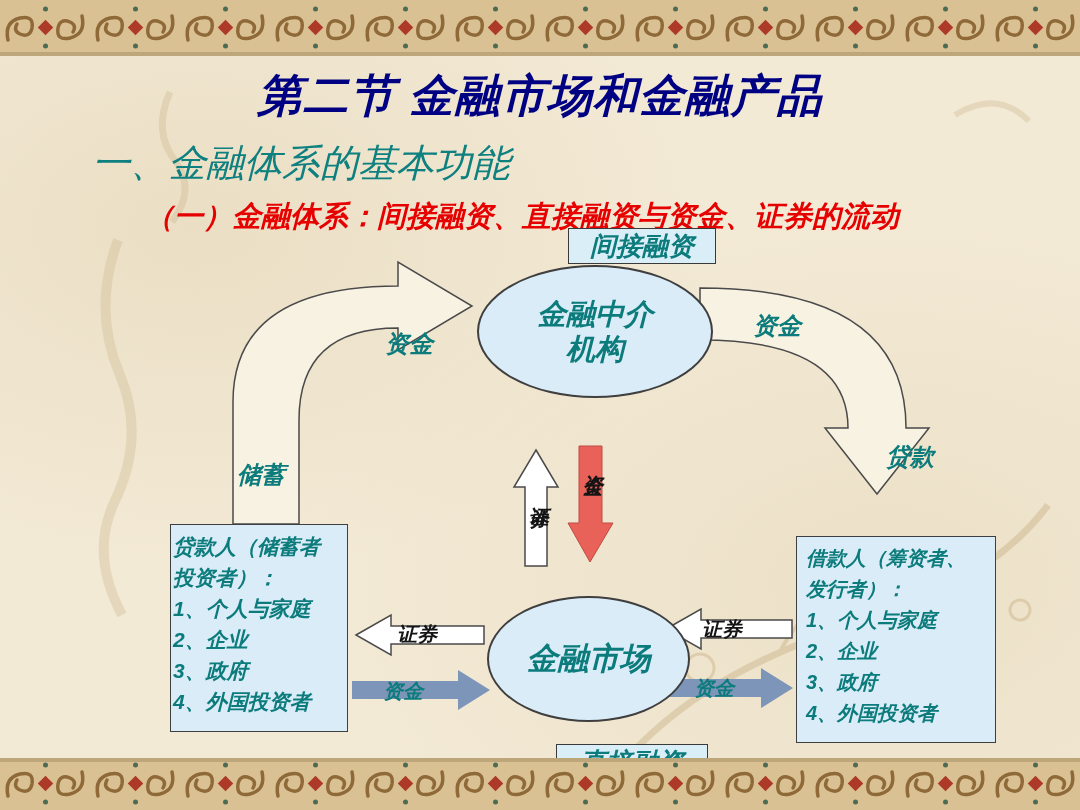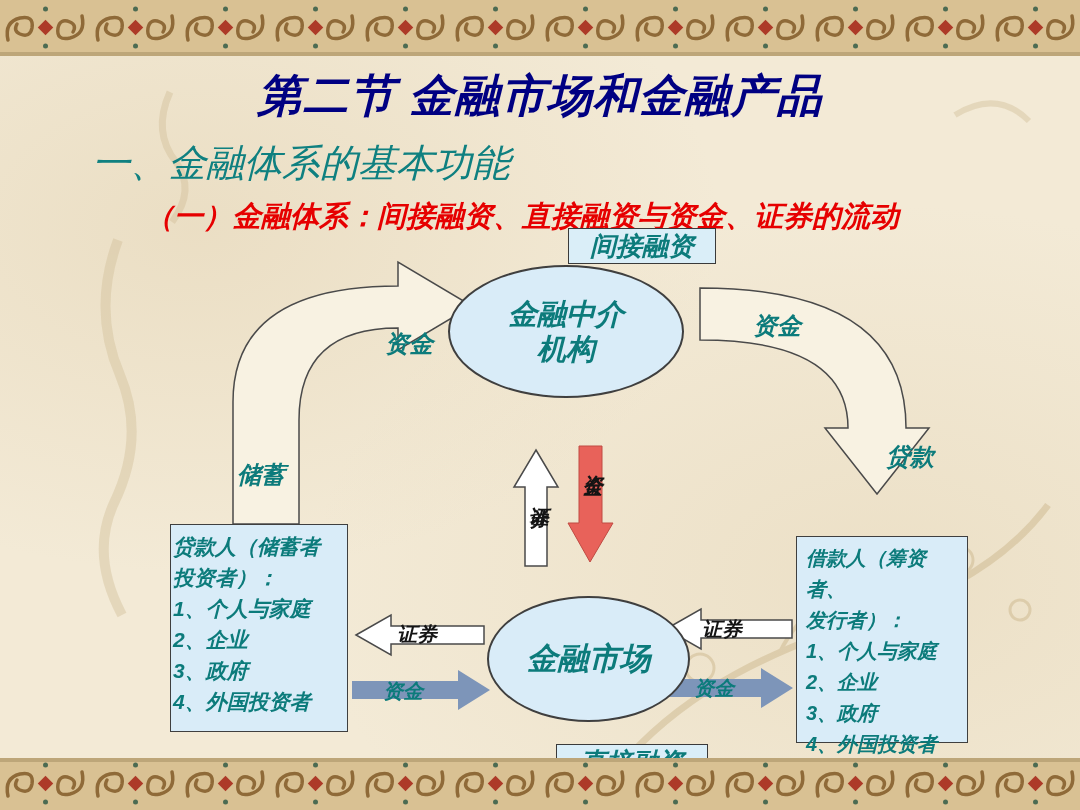--- a/index.html
+++ b/index.html
@@ -24,27 +24,27 @@
 
   .tag { position: absolute; background: #daeef8; border: 1px solid #3a3a3a; box-sizing: border-box;
     display: flex; align-items: center; justify-content: center;
     font-size: 26px; font-weight: bold; color: #0c7b7b; margin-left: 48px; }
   .tag-top { left: 520px; top: 228px; width: 148px; height: 36px; }
   .tag-bottom { left: 508px; top: 744px; width: 152px; height: 36px; }
 
   .ellipse { position: absolute; background: #d9ecf8; border: 2px solid #3f3f3f; border-radius: 50%;
     display: flex; align-items: center; justify-content: center; text-align: center;
     color: #0c7b7b; font-weight: bold; white-space: pre-line; box-sizing: border-box; }
-  .ellipse-top { left: 448px; top: 265px; width: 236px; height: 133px; font-size: 29px; line-height: 1.2; }
+  .ellipse-top { left: 477px; top: 265px; width: 236px; height: 133px; font-size: 29px; line-height: 1.2; }
   .ellipse-bottom { left: 487px; top: 596px; width: 203px; height: 126px; font-size: 31px; }
 
   .dbox { position: absolute; background: #d9ecf8; border: 1.5px solid #3f3f3f; box-sizing: border-box;
     color: #0c7b7b; font-weight: bold; white-space: pre-line; }
   .box-left { left: 170px; top: 524px; width: 178px; height: 208px; font-size: 21px; line-height: 1.48; padding: 6px 2px 0 2px; }
-  .box-right { left: 796px; top: 536px; width: 172px; height: 207px; font-size: 20px; line-height: 1.55; padding: 6px 2px 0 9px; }
+  .box-right { left: 796px; top: 536px; width: 200px; height: 207px; font-size: 20px; line-height: 1.55; padding: 6px 2px 0 9px; }
 
   .lbl { position: absolute; font-weight: bold; color: #0c7b7b; font-size: 24px; }
   .lbl-dark { position: absolute; font-weight: bold; color: #141414; font-size: 20px; }
   .lbl-sm-teal { position: absolute; font-weight: bold; color: #0c7b7b; font-size: 20px; }
   .vert { writing-mode: vertical-rl; letter-spacing: 2px; }
 </style>
 </head>
 <body>
 
 <div class="slide">

